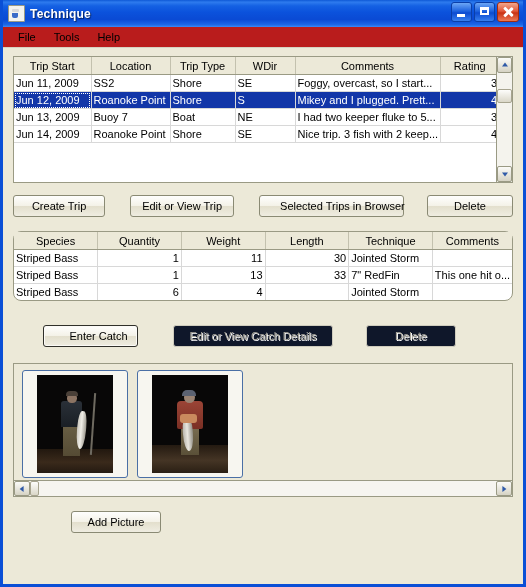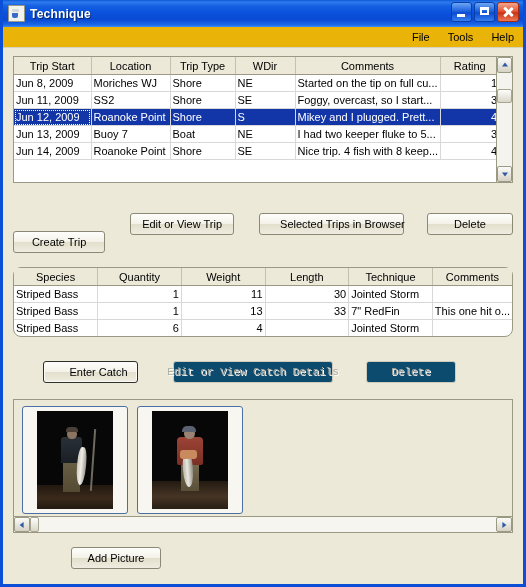--- a/index.html
+++ b/index.html
@@ -60,25 +60,24 @@
   .wb.max:after{content:"";position:absolute;left:5px;top:4px;width:9px;height:8px;
                 border:2px solid #fff;border-top-width:3px;box-sizing:border-box;}
   .wb.close:before,.wb.close:after{
     content:"";position:absolute;left:9px;top:3px;width:2.5px;height:12px;background:#fff;border-radius:1px;
   }
   .wb.close:before{transform:rotate(45deg);}
   .wb.close:after{transform:rotate(-45deg);}
   
   .menubar{
     flex:0 0 20px;height:20px;
-    background:#eab308;
+    background:#b91c1c;
     display:flex;align-items:center;
     padding-left:6px;
     border-bottom:1px solid #D6D2C2;
-    justify-content:flex-end;
   }
   .menuitem{
     padding:2px 9px;color:#000;font-size:11px;cursor:default;
   }
   
   .content{flex:1;padding:8px 10px 0 10px;box-sizing:border-box;display:flex;flex-direction:column;}
   
   .tablewrap{
     border:1px solid #9A9A84;
     background:#fff;
@@ -148,24 +147,23 @@
     cursor:default;
     display:inline-flex;align-items:center;justify-content:center;
   }
   .btn.focused{
     border:1px solid #30302A;
     box-shadow:inset 0 0 0 1px #FBFAF6;
     padding-left:26px;
   }
   .btn.disabled{
     color:#AFACA0;
-    background:#0c4a6e;
+    background:#0f172a;
     border-color:#CFCCBD;
     text-shadow:1px 1px 0 #FFFFFF;
-    font-family:Liberation Mono, monospace;
   }
   
   .photopanel{
     border:1px solid #9A9A84;
     background:#ECE9D8;
     box-sizing:border-box;
     display:flex;flex-direction:column;
   }
   .photostrip{
     flex:1;display:flex;align-items:flex-start;
@@ -279,28 +277,20 @@
               <th>Trip Start</th>
               <th>Location</th>
               <th>Trip Type</th>
               <th>WDir</th>
               <th>Comments</th>
               <th>Rating</th>
             </tr>
           </thead>
           <tbody>
             <tr>
-              <td>Jun 8, 2009</td>
-              <td>Moriches WJ</td>
-              <td>Shore</td>
-              <td>NE</td>
-              <td>Started on the tip on full cu...</td>
-              <td class="num">1</td>
-            </tr>
-            <tr>
               <td>Jun 11, 2009</td>
               <td>SS2</td>
               <td>Shore</td>
               <td>SE</td>
               <td>Foggy, overcast, so I start...</td>
               <td class="num">3</td>
             </tr>
             <tr class="sel">
               <td class="focus">Jun 12, 2009</td>
               <td>Roanoke Point</td>
@@ -315,41 +305,41 @@
               <td>Boat</td>
               <td>NE</td>
               <td>I had two keeper fluke to 5...</td>
               <td class="num">3</td>
             </tr>
             <tr>
               <td>Jun 14, 2009</td>
               <td>Roanoke Point</td>
               <td>Shore</td>
               <td>SE</td>
-              <td>Nice trip. 4 fish with 8 keep...</td>
+              <td>Nice trip. 3 fish with 2 keep...</td>
               <td class="num">4</td>
             </tr>
           </tbody>
         </table>
       </div>
       <div class="vscroll">
         <div class="sbtn up">
             <span class="ar"></span>
           </div>
         <div class="strack">
           <div class="sthumb"></div>
         </div>
         <div class="sbtn down">
             <span class="ar"></span>
           </div>
       </div>
     </div>
 
     <div class="btnrow" style="margin-top:12px;">
-      <div class="btn" style="width:102px;margin-top:36px;">Create Trip</div>
+      <div class="btn" style="width:102px;">Create Trip</div>
       <div class="btn" style="width:115px;margin-left:25px;text-align:center;">Edit or View Trip</div>
       <div class="btn" style="width:145px;margin-left:25px;padding-left:32px;">Selected Trips in Browser</div>
       <div class="btn" style="width:95px;margin-left:23px;">Delete</div>
     </div>
 
     <div class="tablewrap" style="height:70px;margin-top:14px;border-radius:8px;">
       <div style="flex:1;overflow:hidden;">
         <table class="tbl">
           <colgroup>
             <col style="width:82px">

